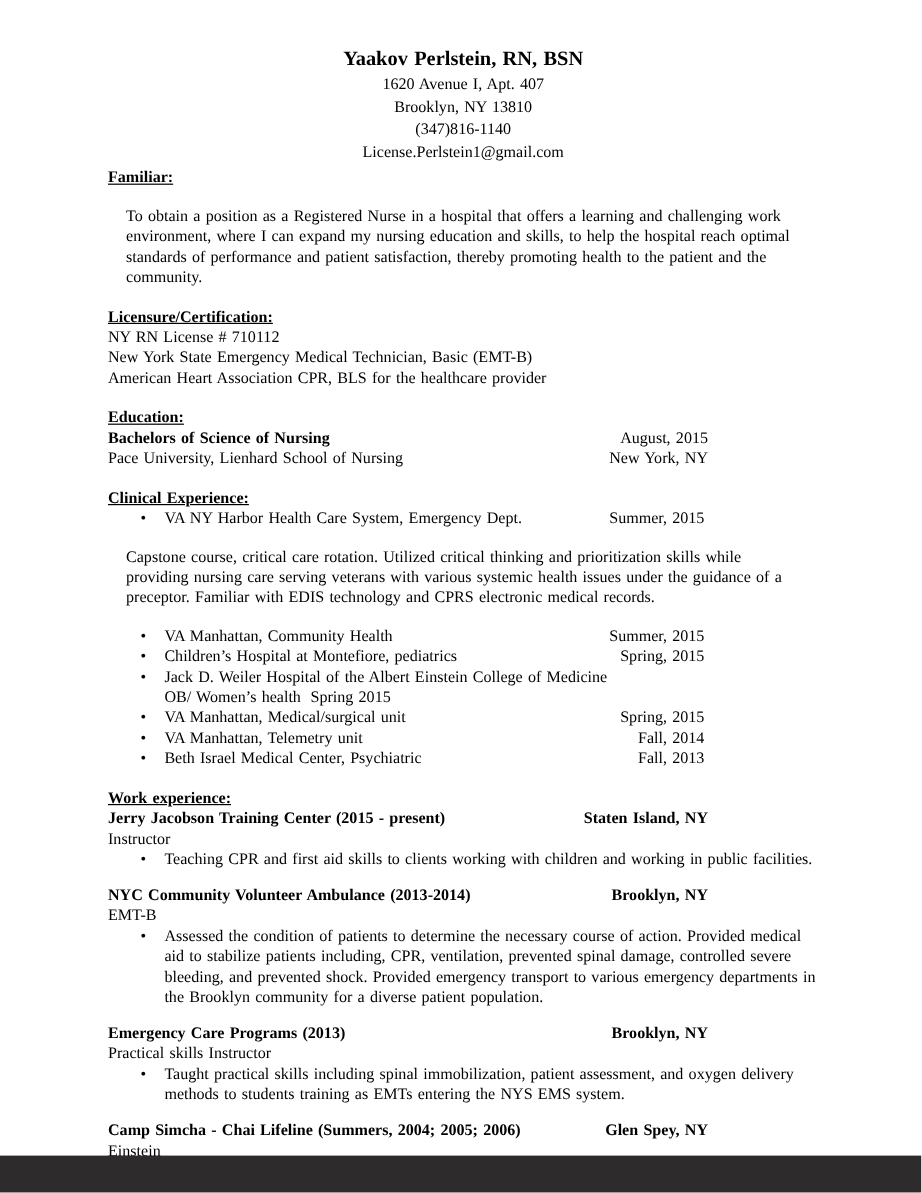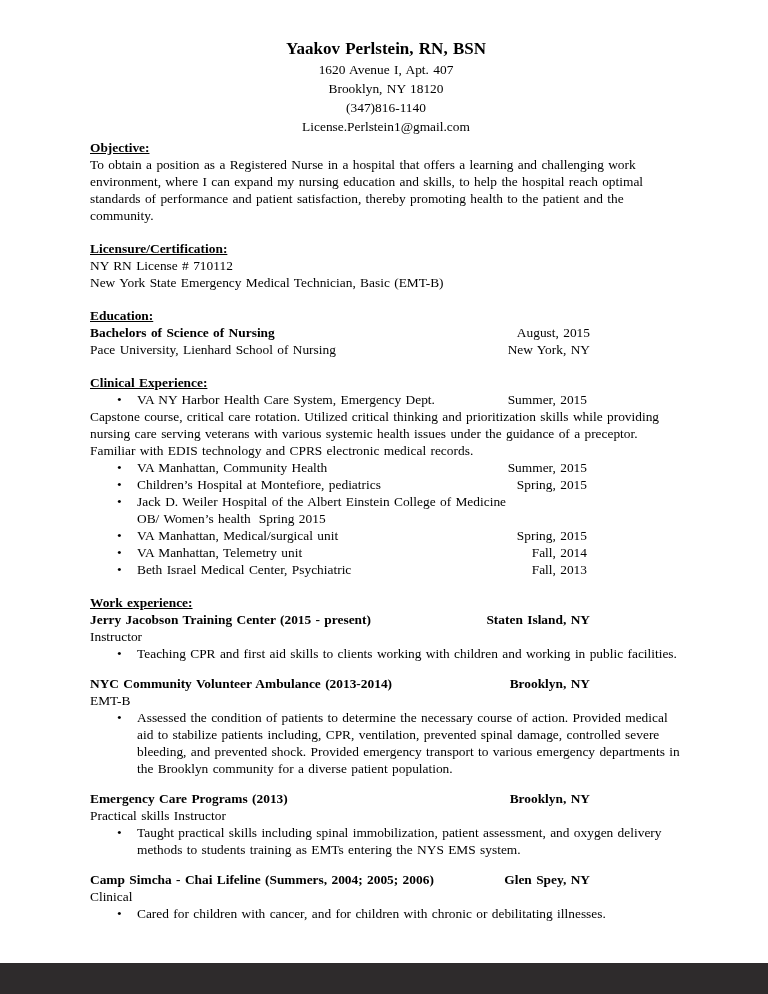--- a/index.html
+++ b/index.html
@@ -18,21 +18,21 @@
     word-spacing: 1px;
   }
   .doc-header { text-align: center; line-height: 19px; }
   .doc-name { font-weight: bold; font-size: 17px; line-height: 22px; text-align: center; }
   .sec-heading {
     font-weight: bold;
     text-decoration: underline;
     margin-top: 16px;
   }
   .sec-heading.first { margin-top: 3px; }
-  p.body-text { margin: 0; }
+  p.body-text { margin: 15px; }
   .plain-line { }
   .row { display: flex; justify-content: space-between; width: 500px; }
   .row .left { }
   .row .right { white-space: nowrap; text-align: right; }
   .bold { font-weight: bold; }
   ul.bullets { list-style: none; margin: 0; padding: 0; }
   li.bullet-item { display: flex; }
   .dot { flex: none; width: 20px; margin-left: 27px; }
   .li-body { flex: 1; }
   li.dated { width: 497px; }
@@ -50,31 +50,32 @@
 </style>
 </head>
 <body>
 
 <div class="page">
   <div class="content">
 
     <div class="doc-header">
       <div class="doc-name">Yaakov Perlstein, RN, BSN</div>
       <div>1620 Avenue I, Apt. 407</div>
-      <div>Brooklyn, NY 18120</div>
+      <div>Brooklyn, NY 13810</div>
       <div>(347)816-1140</div>
       <div>License.Perlstein1@gmail.com</div>
     </div>
 
-    <div class="sec-heading first">Objective:</div>
+    <div class="sec-heading first">Familiar:</div>
     <p class="body-text">To obtain a position as a Registered Nurse in a hospital that offers a learning and challenging work environment, where I can expand my nursing education and skills, to help the hospital reach optimal standards of performance and patient satisfaction, thereby promoting health to the patient and the community.</p>
 
     <div class="sec-heading">Licensure/Certification:</div>
     <div class="plain-line">NY RN License # 710112</div>
     <div class="plain-line">New York State Emergency Medical Technician, Basic (EMT-B)</div>
+    <div class="plain-line">American Heart Association CPR, BLS for the healthcare provider</div>
 
     <div class="sec-heading">Education:</div>
     <div class="row">
       <span class="left bold">Bachelors of Science of Nursing</span>
       <span class="right">August, 2015</span>
     </div>
     <div class="row">
       <span class="left">Pace University, Lienhard School of Nursing</span>
       <span class="right">New York, NY</span>
     </div>
@@ -169,21 +170,21 @@
           <div class="li-body">Taught practical skills including spinal immobilization, patient assessment, and oxygen delivery methods to students training as EMTs entering the NYS EMS system.</div>
         </li>
       </ul>
     </div>
 
     <div class="job">
       <div class="row">
         <span class="left bold">Camp Simcha - Chai Lifeline (Summers, 2004; 2005; 2006)</span>
         <span class="right bold">Glen Spey, NY</span>
       </div>
-      <div>Clinical</div>
+      <div>Einstein</div>
       <ul class="bullets">
         <li class="bullet-item">
           <span class="dot">•</span>
           <div class="li-body">Cared for children with cancer, and for children with chronic or debilitating illnesses.</div>
         </li>
       </ul>
     </div>
 
   </div>
 

